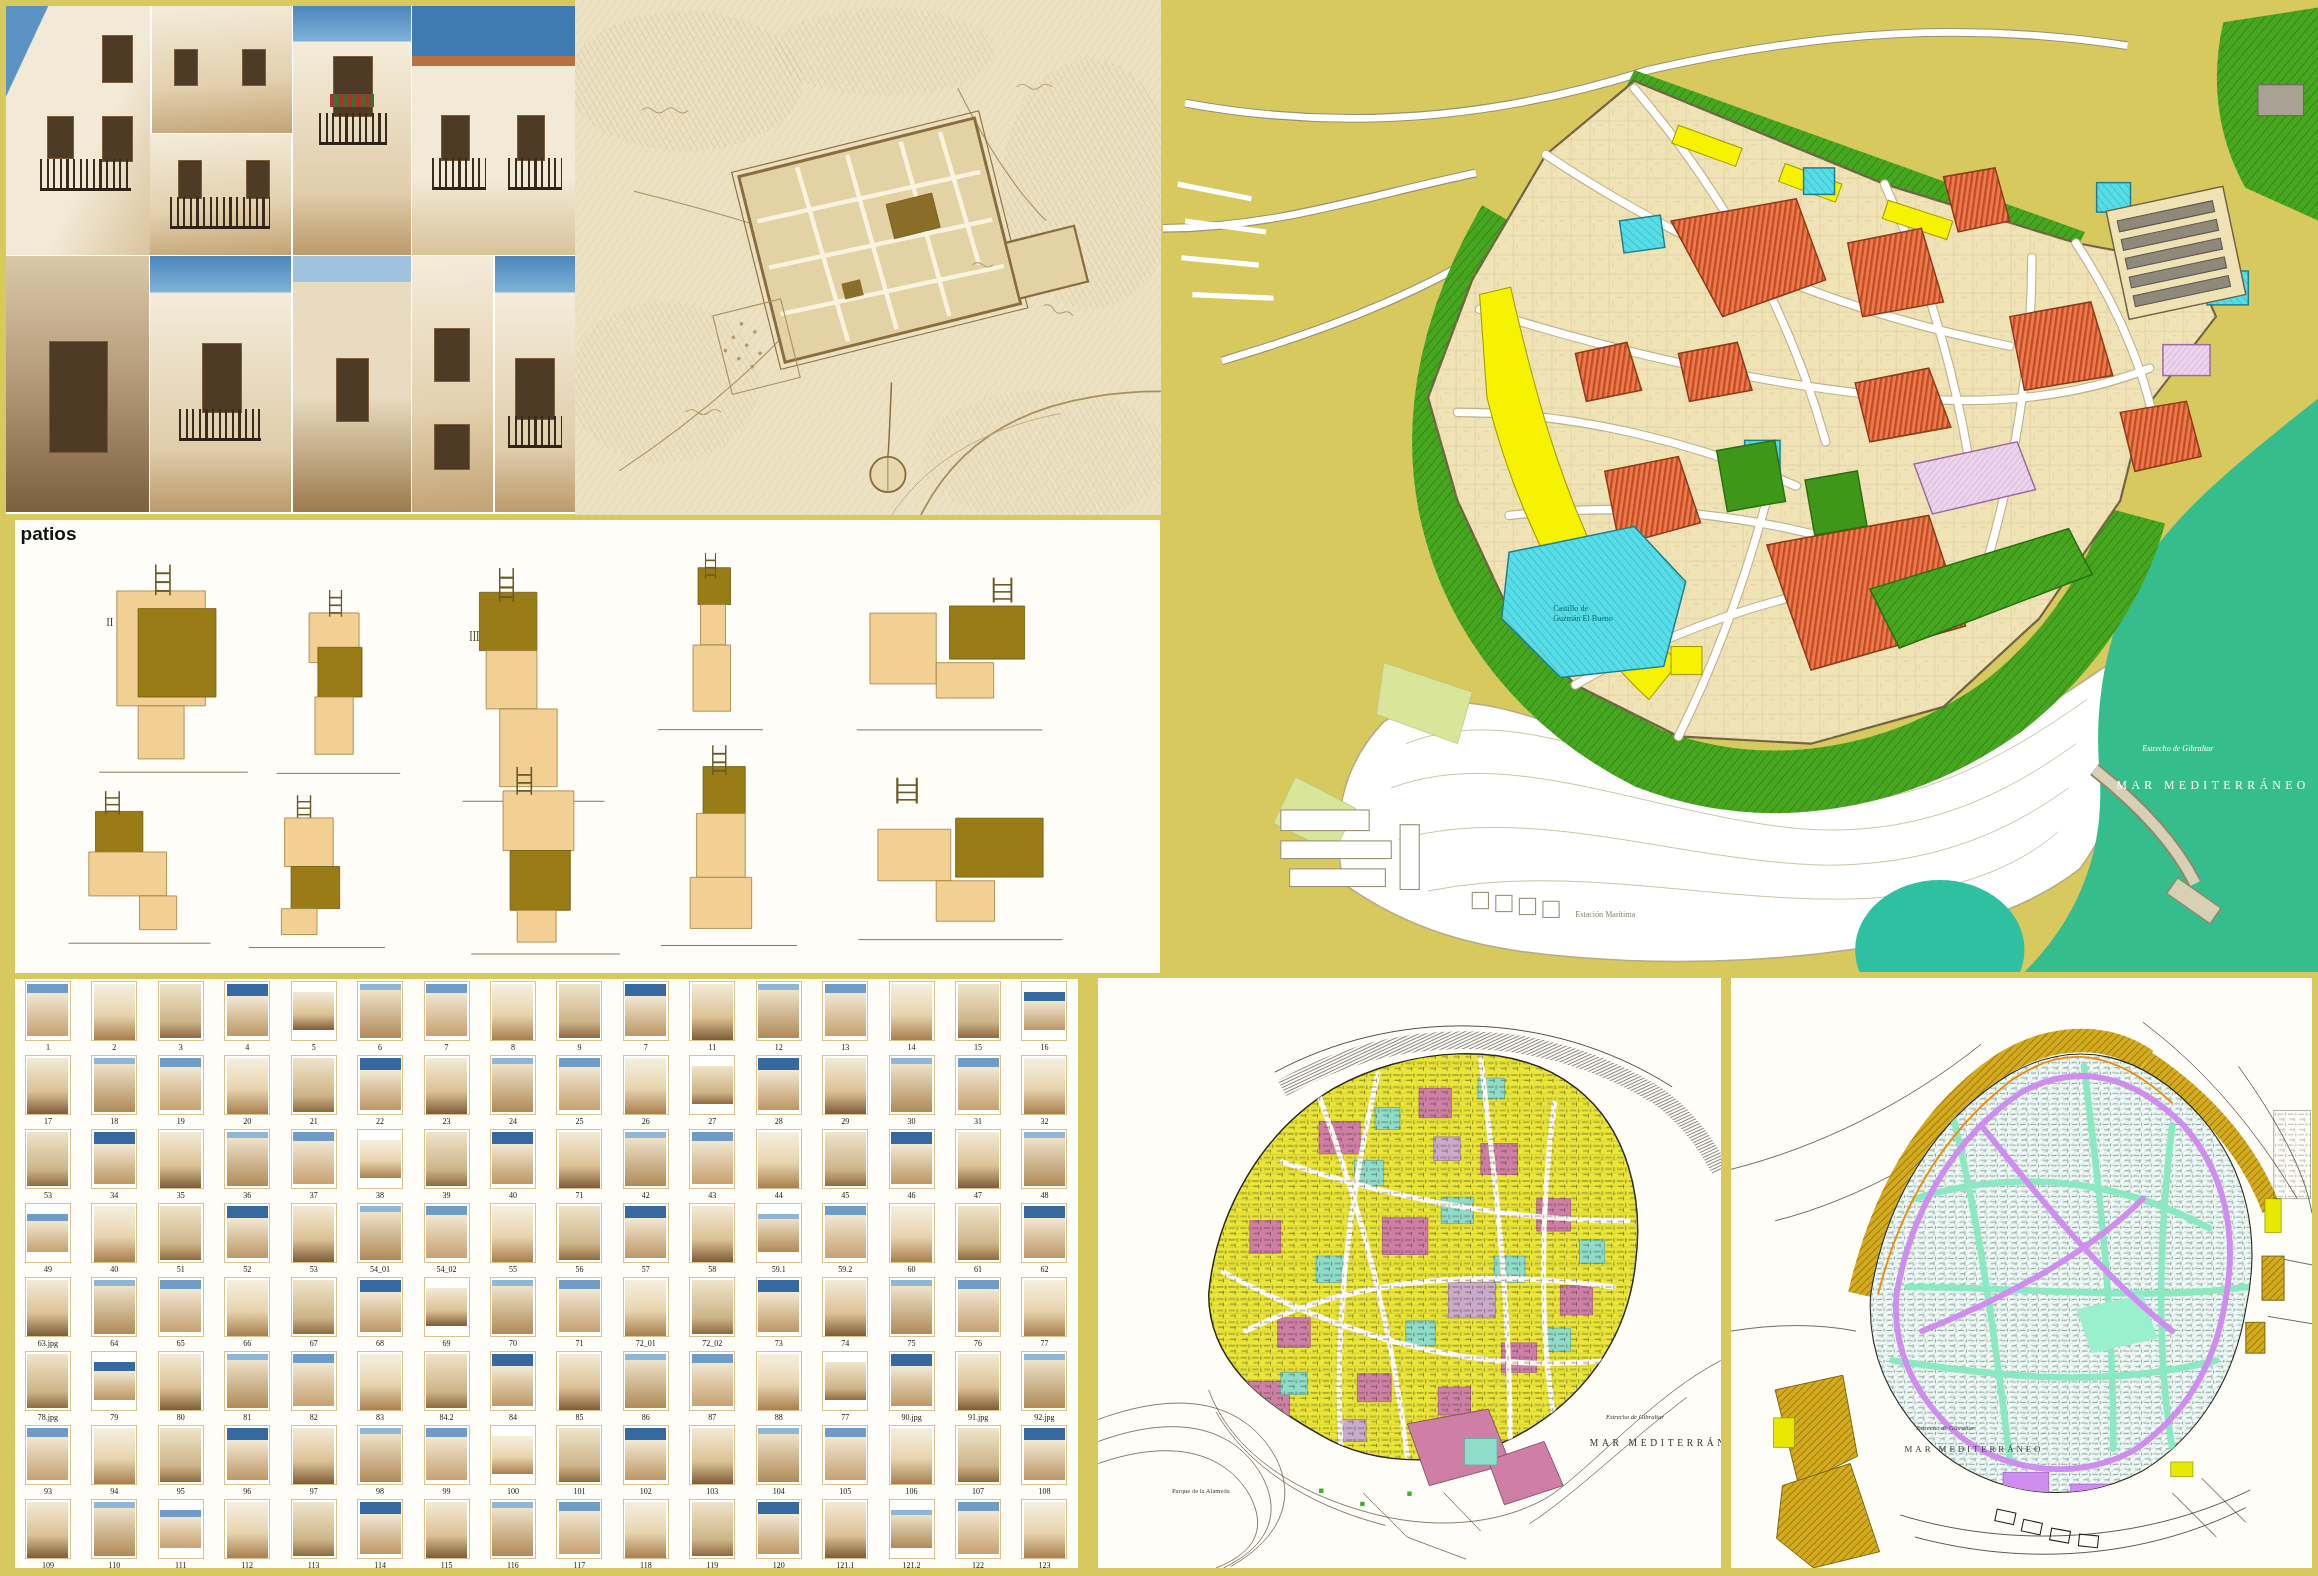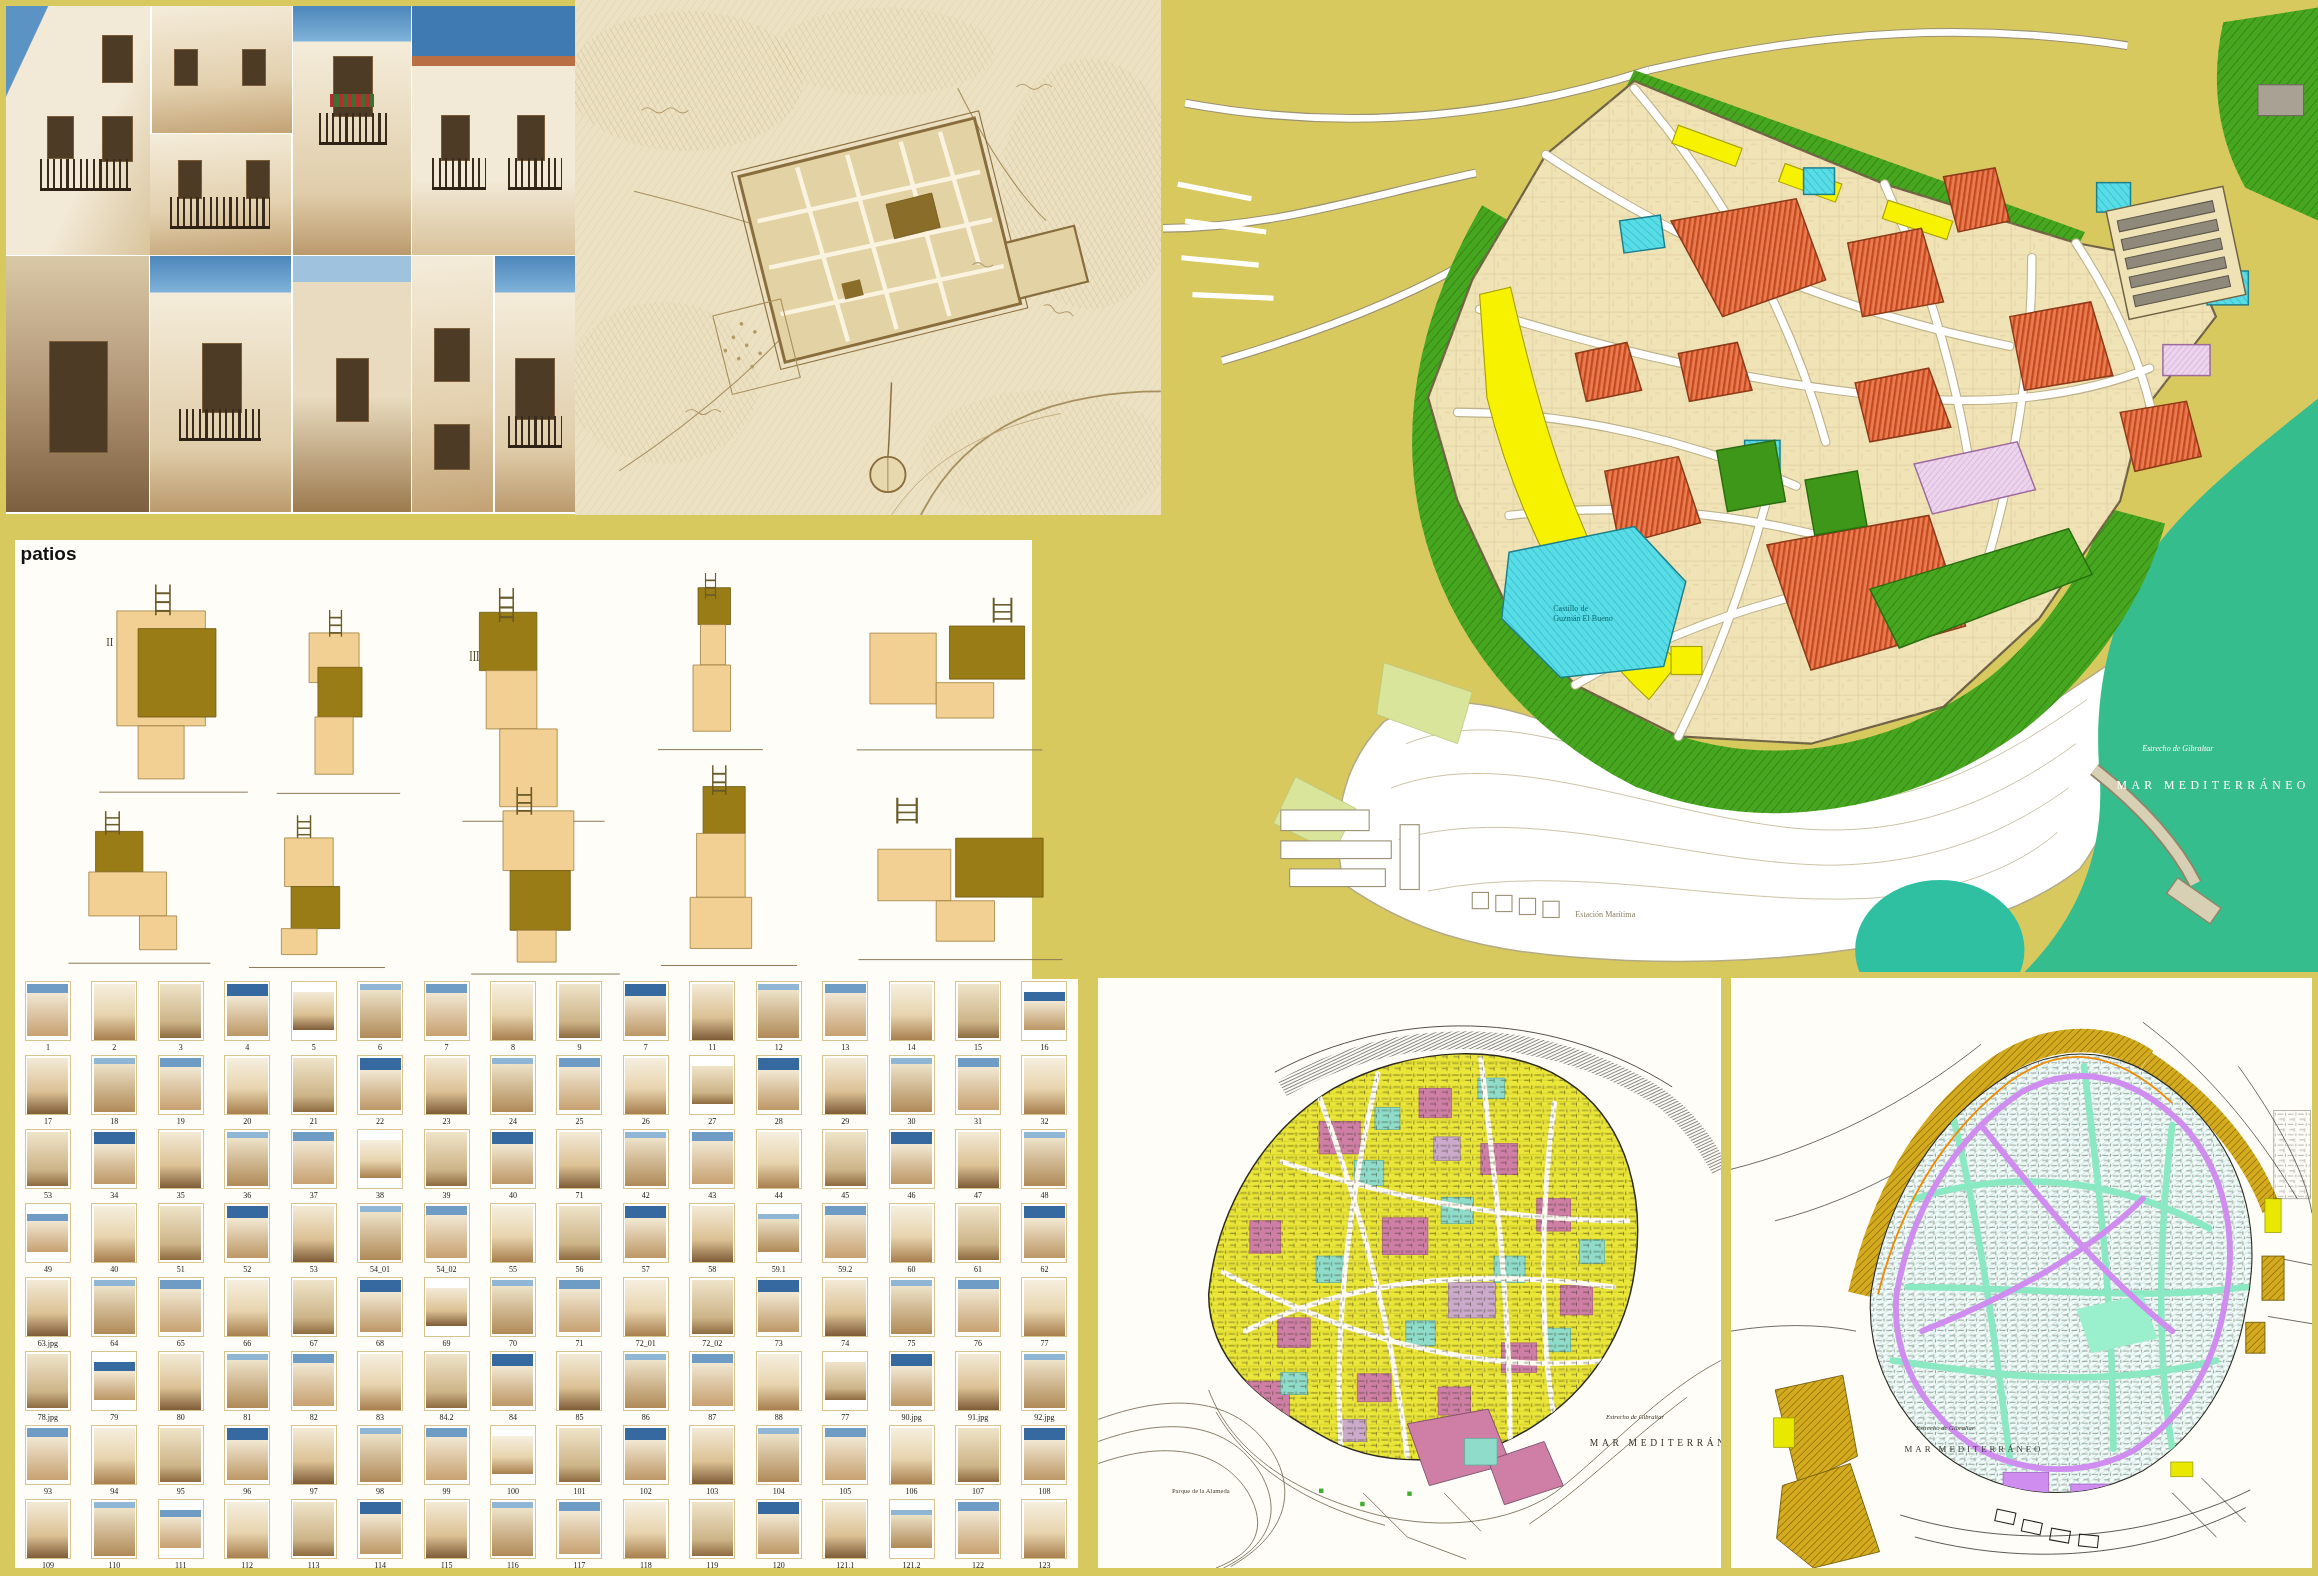--- a/index.html
+++ b/index.html
@@ -7,21 +7,21 @@
          font-family:"Liberation Sans",sans-serif;}
   .panel{position:absolute;background:#fffdf8;}
   
   #collage{left:5.9px;top:5.9px;width:570px;height:508px;background:#fff;}
   .ctile{position:absolute;overflow:hidden;}
   .cwin{position:absolute;background:#4e3b26;border:1.5px solid #7a5c38;}
   .crail{position:absolute;height:29.4px;background:repeating-linear-gradient(90deg,#3a2c1c 0 2.2px,rgba(0,0,0,0) 2.2px 6.6px);border-bottom:3.7px solid #2e2116;}
   
   #antique{left:575px;top:0;width:586px;height:515px;background:#ece1c2;}
   
-  #patios{left:14.7px;top:540px;width:1017px;height:453px;}
+  #patios{left:14.7px;top:520px;width:1145px;height:453px;}
   #patios-title{position:absolute;left:5.9px;top:2.9px;font-size:19px;font-weight:bold;color:#111;}
   .patio{position:absolute;}
   
   #thumbs{left:14.7px;top:979px;width:1063px;height:589px;display:grid;
           grid-template-columns:repeat(16,1fr);grid-template-rows:repeat(8,74px);}
   .thumb{display:flex;flex-direction:column;align-items:center;justify-content:flex-start;padding-top:2.2px;}
   .tphoto{width:46px;height:60px;background:#fff;border:0.7px solid #d9c28c;padding:1.5px;box-sizing:border-box;}
   .timg{width:100%;}
   .tlabel{margin-top:1.5px;font-family:"Liberation Serif",serif;font-size:8px;color:#151515;}
   

